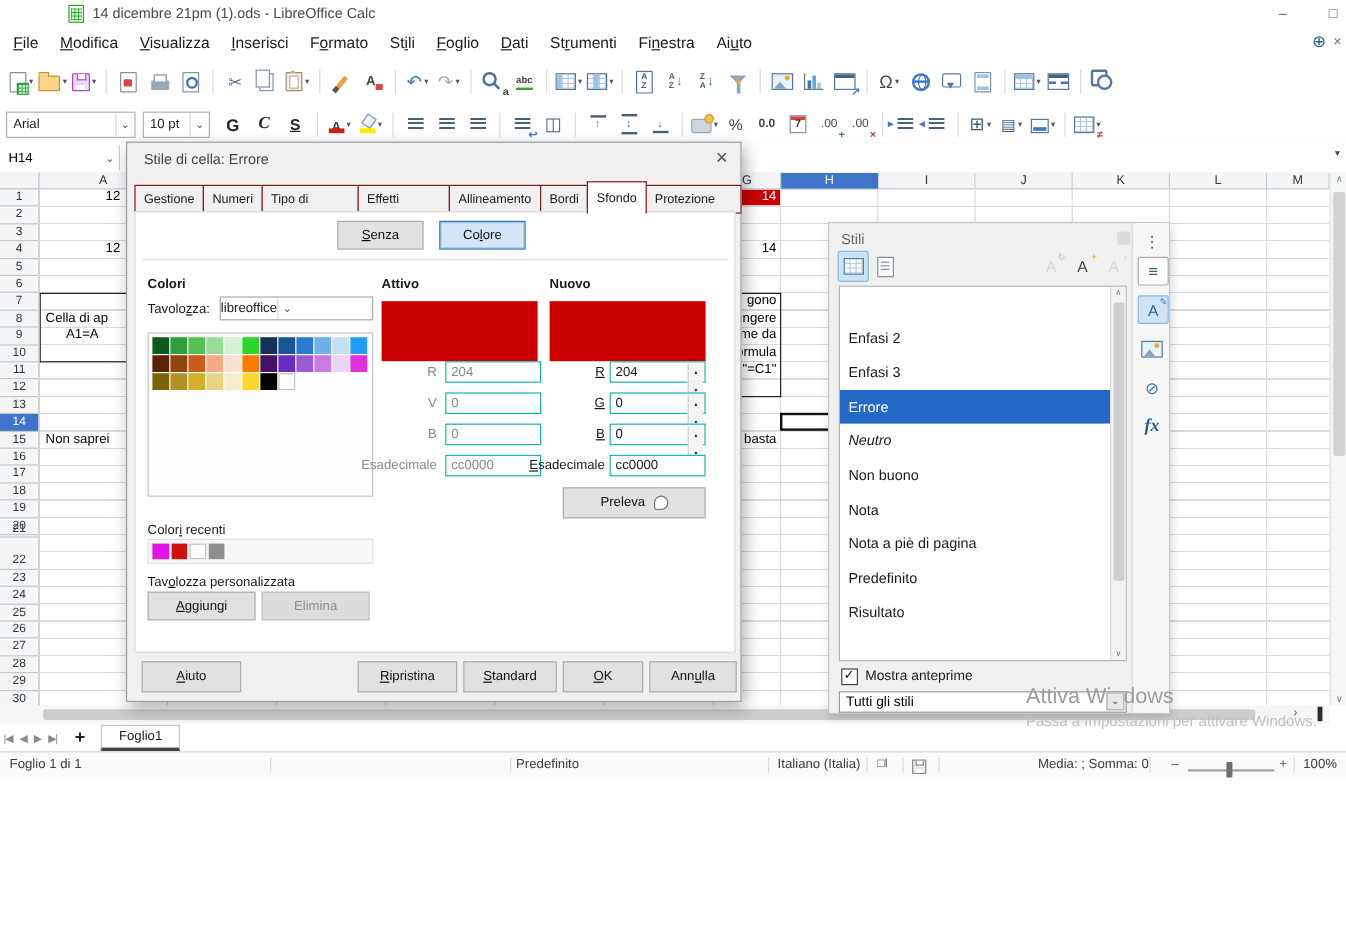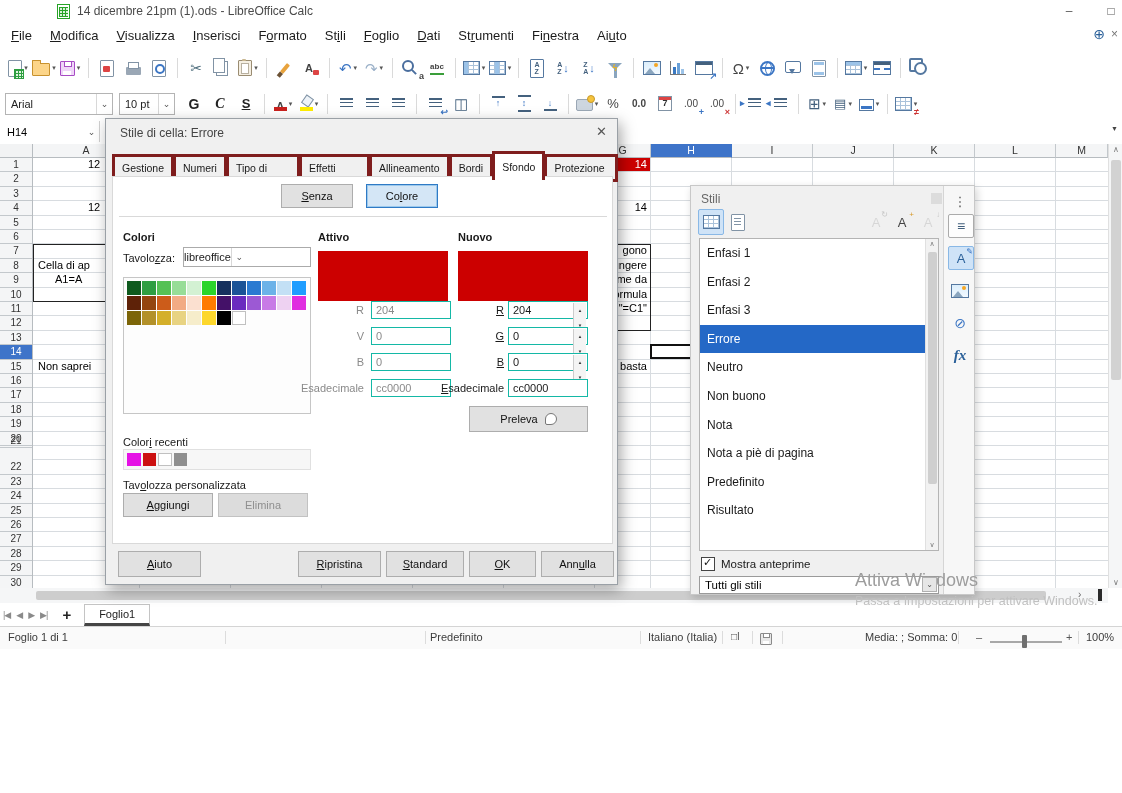--- a/index.html
+++ b/index.html
@@ -158,21 +158,21 @@
   .sbt{position:absolute;top:4px;white-space:nowrap;}
   .sbsep{position:absolute;top:4px;width:1px;height:13px;background:#dcdcdc;}
   #zoomtrack{position:absolute;left:990px;top:14px;width:72px;height:1.5px;background:#a8a8a8;}
   #zoomthumb{position:absolute;left:1022px;top:8px;width:5px;height:13px;background:#6f6f6f;border-radius:1px;}
 
   
   #dialog{position:absolute;left:105px;top:118px;width:513px;height:467px;background:#f0f0f0;border:1px solid #9aa0a6;box-shadow:3px 5px 14px rgba(0,0,0,.35);z-index:20;font-size:11px;color:#1a1a1a;box-sizing:border-box;}
   #dlgtitle{position:absolute;left:14px;top:7px;font-size:12px;color:#444;}
   #dlgclose{position:absolute;right:10px;top:5px;font-size:13px;color:#555;}
   #dlgtabs{position:absolute;left:6px;top:32px;height:26px;display:flex;}
-  .dtab{padding:0 7px;height:22px;line-height:22px;font-size:10.5px;border:3px solid #7f1d1d;background:#f0f0f0;margin-right:-1px;margin-top:3px;}
+  .dtab{padding:0 7px;height:22px;line-height:22px;font-size:10.5px;border:1px solid #7f1d1d;background:#f0f0f0;margin-right:-1px;margin-top:3px;}
   .dtab.active{background:#fff;height:26px;margin-top:0;line-height:26px;border-bottom:none;position:relative;z-index:2;}
   #dlgbody{position:absolute;left:6px;top:57px;width:501px;height:368px;background:#fff;border:1px solid #d9d9d9;box-sizing:border-box;}
   .btn{position:absolute;background:#e1e1e1;border:1px solid #adadad;font-size:11px;color:#111;display:flex;align-items:center;justify-content:center;box-sizing:border-box;}
   .btn.active{background:#d4e6f6;border-color:#2f7ac5;box-shadow:inset 0 0 0 1px #9cc9ec;}
   .btn.dis{background:#dcdcdc;border-color:#c2c2c2;color:#8f8f8f;}
   #sep1{position:absolute;left:13px;top:97px;width:488px;height:1px;background:#d9d9d9;}
   .seclabel{position:absolute;font-weight:700;font-size:11px;color:#1a1a1a;}
   #tavlabel{position:absolute;left:17px;top:133px;}
   #tavcombo{position:absolute;left:77px;top:128px;width:128px;height:20px;background:#fff;border:1px solid #ababab;display:flex;align-items:center;box-sizing:border-box;}
   #palette{position:absolute;left:17px;top:158px;width:188px;height:137px;background:#fdfdfd;border:1px solid #c6c6c6;box-sizing:border-box;padding:3px;}
@@ -778,25 +778,24 @@
           <span class="glyph" style="color: rgb(68, 68, 68);">A</span>
           <span class="sup" style="color: rgb(216, 154, 43);">+</span>
         </span>
         <span class="tbtn gray">
           <span class="glyph" style="color: rgb(176, 176, 176);">A</span>
           <span class="sup">↓</span>
         </span>
       </div>
     <div id="plist">
 
-    <div class="sitem" style="top: 0px;">Enfasi 1</div>
         <div class="sitem" style="top: 28.6px;">Enfasi 2</div>
         <div class="sitem" style="top: 57.2px;">Enfasi 3</div>
         <div class="sitem sel" style="top: 85.8px;">Errore</div>
-        <div class="sitem" style="top: 114.4px;">Neutro</div>
+        <div class="sitem" style="top: 114.4px; font-style: italic;">Neutro</div>
         <div class="sitem" style="top: 143px;">Non buono</div>
         <div class="sitem" style="top: 171.6px;">Nota</div>
         <div class="sitem" style="top: 200.2px;">Nota a piè di pagina</div>
         <div class="sitem" style="top: 228.8px;">Predefinito</div>
         <div class="sitem" style="top: 257.4px;">Risultato</div>
         <div id="plscroll">
         <span class="arr" style="top:1px;">∧</span>
         <div id="plthumb"></div>
         <span class="arr" style="bottom:1px;">∨</span>
       </div>

